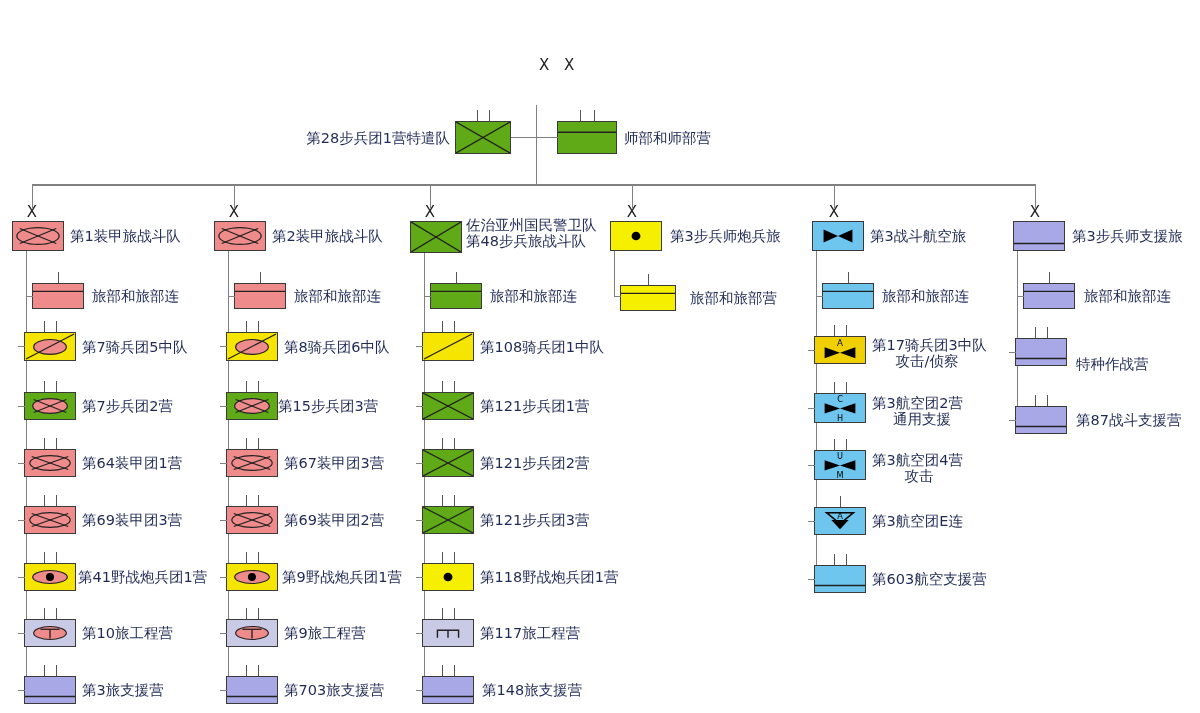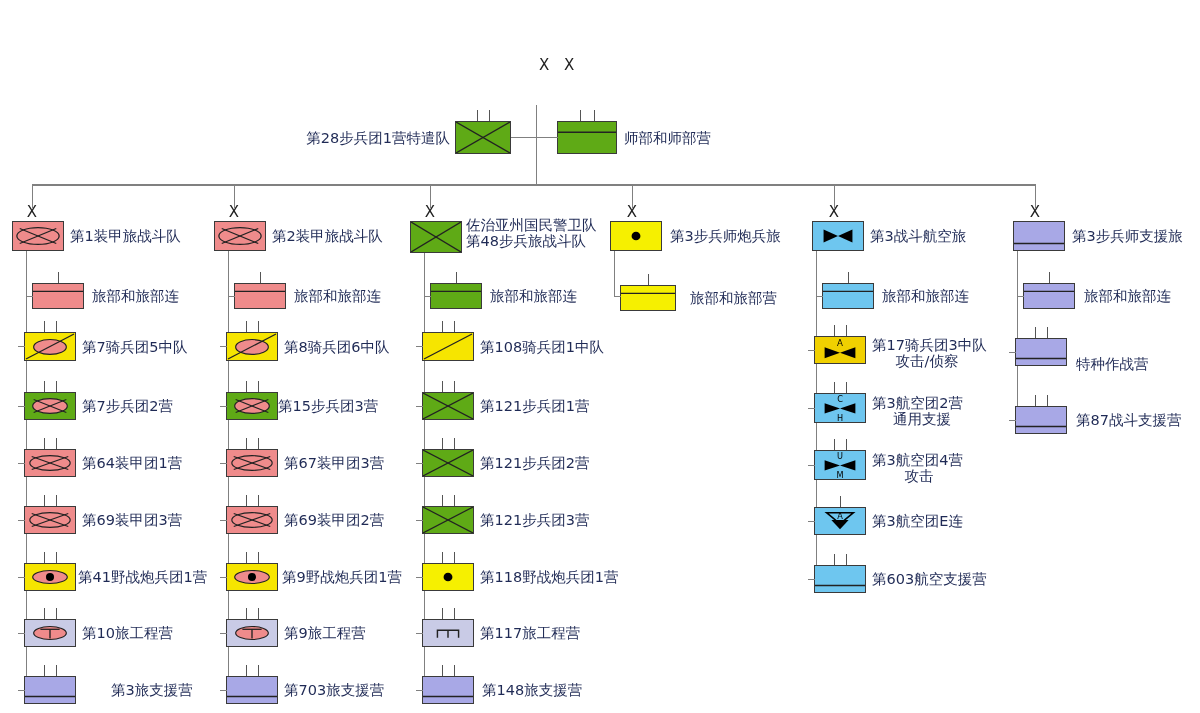--- a/index.html
+++ b/index.html
@@ -266,21 +266,21 @@
       <i></i>
     </div>
   <div class="sym" style="left:24px; top:676px; width:52px; height:28px; background:#a8a8e6;">
     <div class="inner">
         <svg viewBox="0 0 52 28" preserveAspectRatio="none">
       <line x1="0" y1="21" x2="52" y2="21" stroke="#222" stroke-width="1.8"></line>
         </svg>
       </div>
   </div>
   <div class="hline" style="left:18px; top:690px; width:7px;"></div>
-  <div class="lbl" style="left:82px; top:682px;margin-left:29px;">第3旅支援营</div>
+  <div class="lbl" style="left:82px; top:682px;">第3旅支援营</div>
 
   <div class="xmark" style="left:234px; top:206px; bottom:auto;">X</div>
   <div class="sym" style="left:214px; top:221px; width:52px; height:30px; background:#ef8b8b;">
     <div class="inner">
         <svg viewBox="0 0 52 30" preserveAspectRatio="none">
       <ellipse cx="26" cy="15" rx="22" ry="9" fill="none" stroke="#222" stroke-width="1.3"></ellipse>
       <line x1="7" y1="7" x2="45" y2="23" stroke="#222" stroke-width="1.3"></line>
       <line x1="45" y1="7" x2="7" y2="23" stroke="#222" stroke-width="1.3"></line>
         </svg>
       </div>

